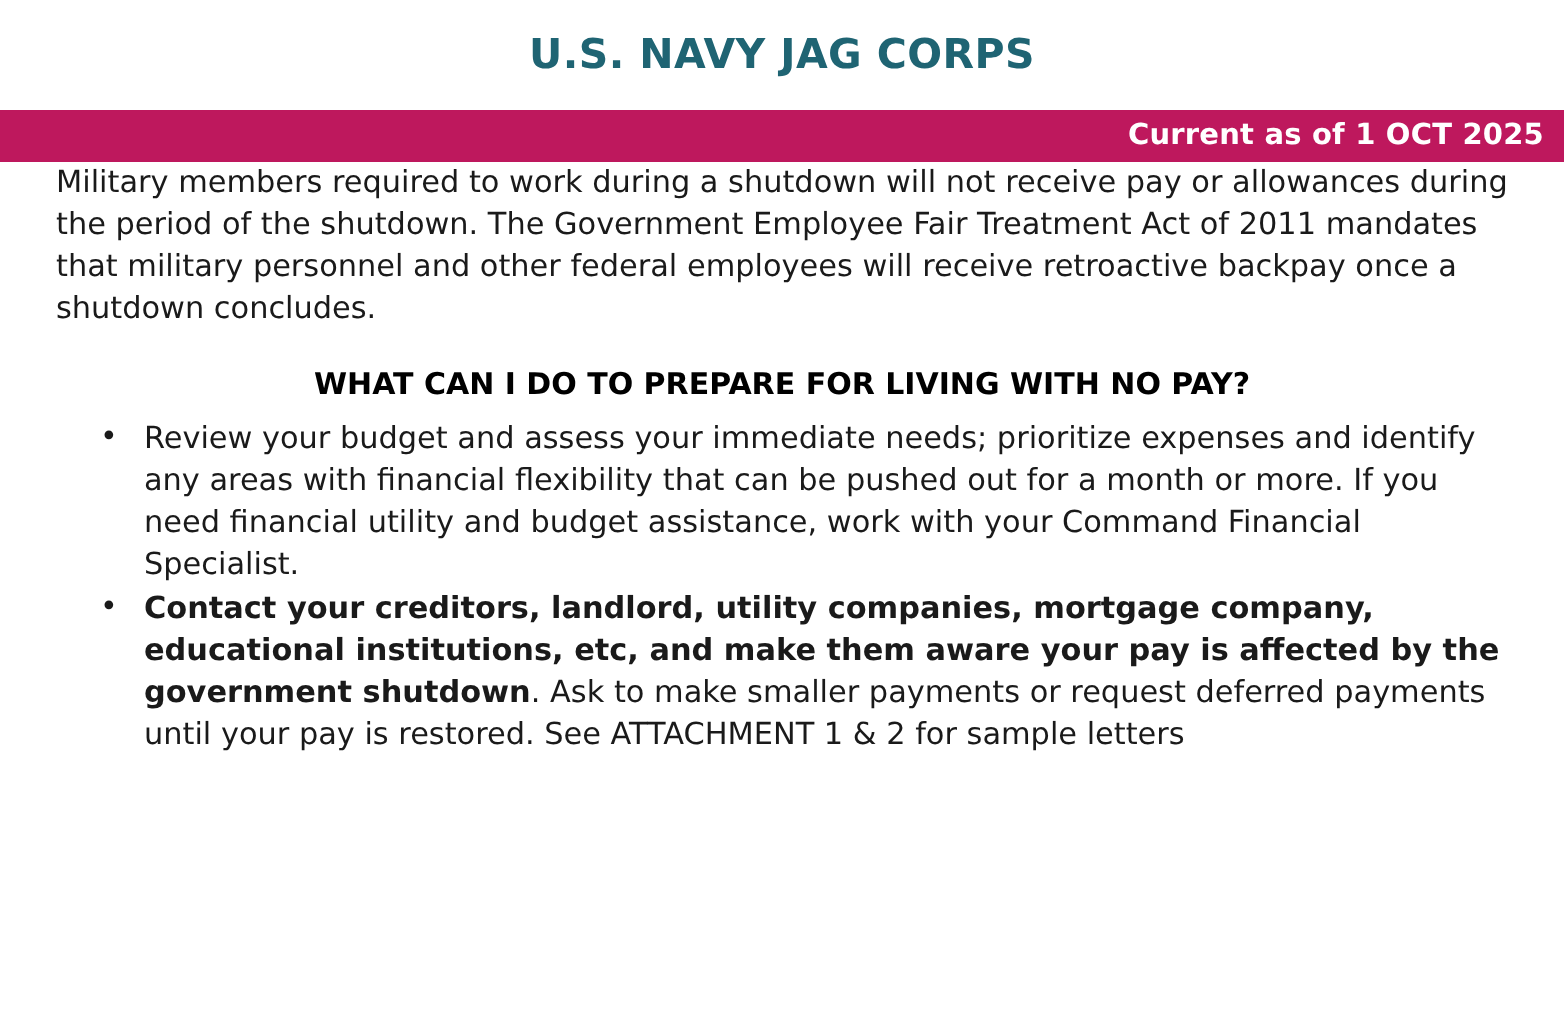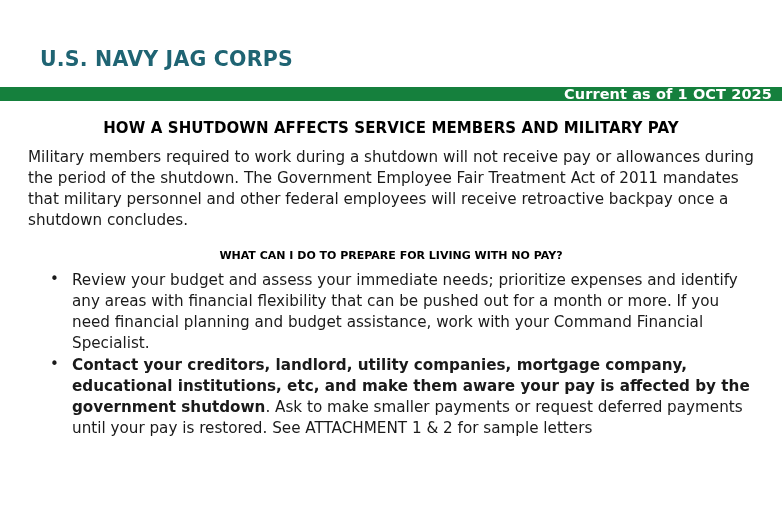--- a/index.html
+++ b/index.html
@@ -15,37 +15,36 @@
     overflow: hidden;
   }
   .page {
     position: relative;
     width: 782px;
     height: 516px;
     box-sizing: border-box;
   }
   .title-block {
     padding: 14px 40px 6px 40px;
-    text-align: left;
-    margin-top: 32px;
+    text-align: center;
   }
   .title-line {
     color: #1f6473;
     font-weight: bold;
     font-size: 20.5px;
     letter-spacing: 0.2px;
     line-height: 1.32;
   }
   .title-line.sub {
     font-size: 20.5px;
   }
   .banner {
     margin-top: 8px;
-    background: #15803d;
-    height: 14px;
+    background: #be185d;
+    height: 26px;
     display: flex;
     align-items: center;
     justify-content: flex-end;
   }
   .banner-text {
     color: #ffffff;
     font-weight: bold;
     font-size: 14.5px;
     padding-right: 10px;
     letter-spacing: 0.1px;
@@ -65,21 +64,21 @@
   .para {
     font-size: 15.2px;
     line-height: 1.38;
     color: #1a1a1a;
     margin: 0 0 4px 0;
     text-align: left;
   }
   .section-heading2 {
     text-align: center;
     font-weight: bold;
-    font-size: 11px;
+    font-size: 15px;
     margin-top: 18px;
     margin-bottom: 8px;
     color: #000000;
   }
   ul.bullets {
     margin: 0;
     padding: 0 0 0 30px;
     list-style: none;
   }
   ul.bullets > li {
@@ -110,29 +109,28 @@
   <div class="title-block">
     <div class="title-line">U.S. NAVY JAG CORPS</div>
   </div>
 
   <div class="banner">
     <div class="banner-text">Current as of 1 OCT 2025</div>
   </div>
 
   <div class="body-wrap">
 
-    <div class="section-heading">HOW A SHUTDOWN AFFECTS SERVICE MEMBERS AND MILITARY PAY</div>
 
     <p class="para">Military members required to work during a shutdown will not receive pay or allowances during the period of the shutdown.  The Government Employee Fair Treatment Act of 2011 mandates that military personnel and other federal employees will receive retroactive backpay once a shutdown concludes.</p>
 
     <div class="section-heading2">WHAT CAN I DO TO PREPARE FOR LIVING WITH NO PAY?</div>
 
     <ul class="bullets">
       <li>
-        <span>Review your budget and assess your immediate needs; prioritize expenses and identify any areas with financial flexibility that can be pushed out for a month or more.  If you need financial planning and budget assistance, work with your Command Financial Specialist.</span>
+        <span>Review your budget and assess your immediate needs; prioritize expenses and identify any areas with financial flexibility that can be pushed out for a month or more.  If you need financial utility and budget assistance, work with your Command Financial Specialist.</span>
       </li>
       <li>
         <span class="b">Contact your creditors, landlord, utility companies, mortgage company, educational institutions, etc, and make them aware your pay is affected by the government shutdown</span><span>.</span>
         <span>Ask to make smaller payments or request deferred payments until your pay is restored.</span>
         <span class="u">See ATTACHMENT 1 &amp; 2 for sample letters</span>
       </li>
     </ul>
 
   </div>
 </div>

